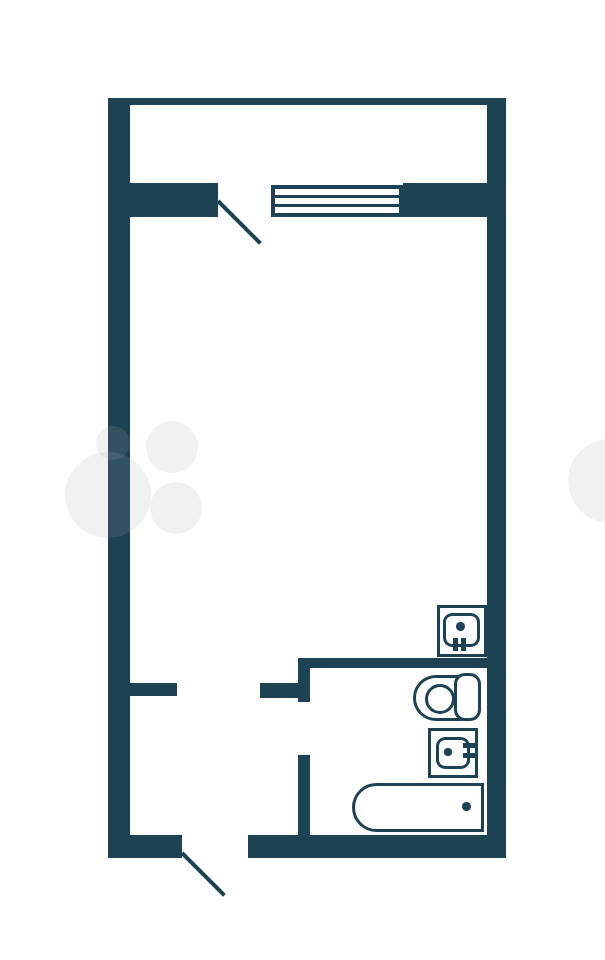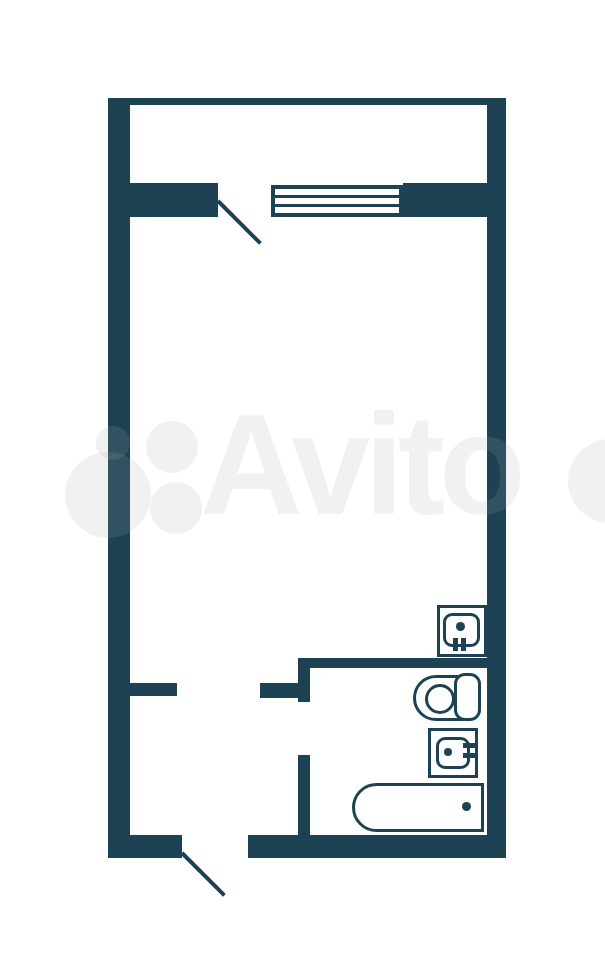--- a/index.html
+++ b/index.html
@@ -49,20 +49,19 @@
       <div class="dot" style="left: 444px; top: 748px; width: 8px; height: 8px;"></div>
       <div class="prong" style="left: 463px; top: 743px; width: 13px; height: 5px;"></div>
       <div class="prong" style="left: 463px; top: 753px; width: 13px; height: 5px;"></div>
       <div class="outline" style="left: 413px; top: 675px; width: 50px; height: 46px; border-radius: 23px 0px 0px 23px;"></div>
       <div class="outline" style="left: 454px; top: 673px; width: 27px; height: 48px; border-radius: 11px;"></div>
       <div class="outline" style="left: 425px; top: 684px; width: 30px; height: 30px; border-radius: 50%; background: transparent;"></div>
       <div class="outline" style="left: 352px; top: 783px; width: 132px; height: 49px; border-radius: 25px 0px 0px 25px;"></div>
       <div class="dot" style="left: 462px; top: 802px; width: 9px; height: 9px;"></div>
     </div>
   <div id="watermark">
-    <span id="wm-text" style="left: 200px; top: 394px; font-size: 142px;">Avito</span>
   <div class="wm-circle" style="left: 96px; top: 426px; width: 34px; height: 34px;"></div>
       <div class="wm-circle" style="left: 146px; top: 421px; width: 52px; height: 52px;"></div>
       <div class="wm-circle" style="left: 65px; top: 452px; width: 86px; height: 86px;"></div>
       <div class="wm-circle" style="left: 150px; top: 482px; width: 52px; height: 52px;"></div>
       <div class="wm-circle" style="left: 568px; top: 439px; width: 84px; height: 84px;"></div>
     </div>
 </div>
 
 </body></html>

